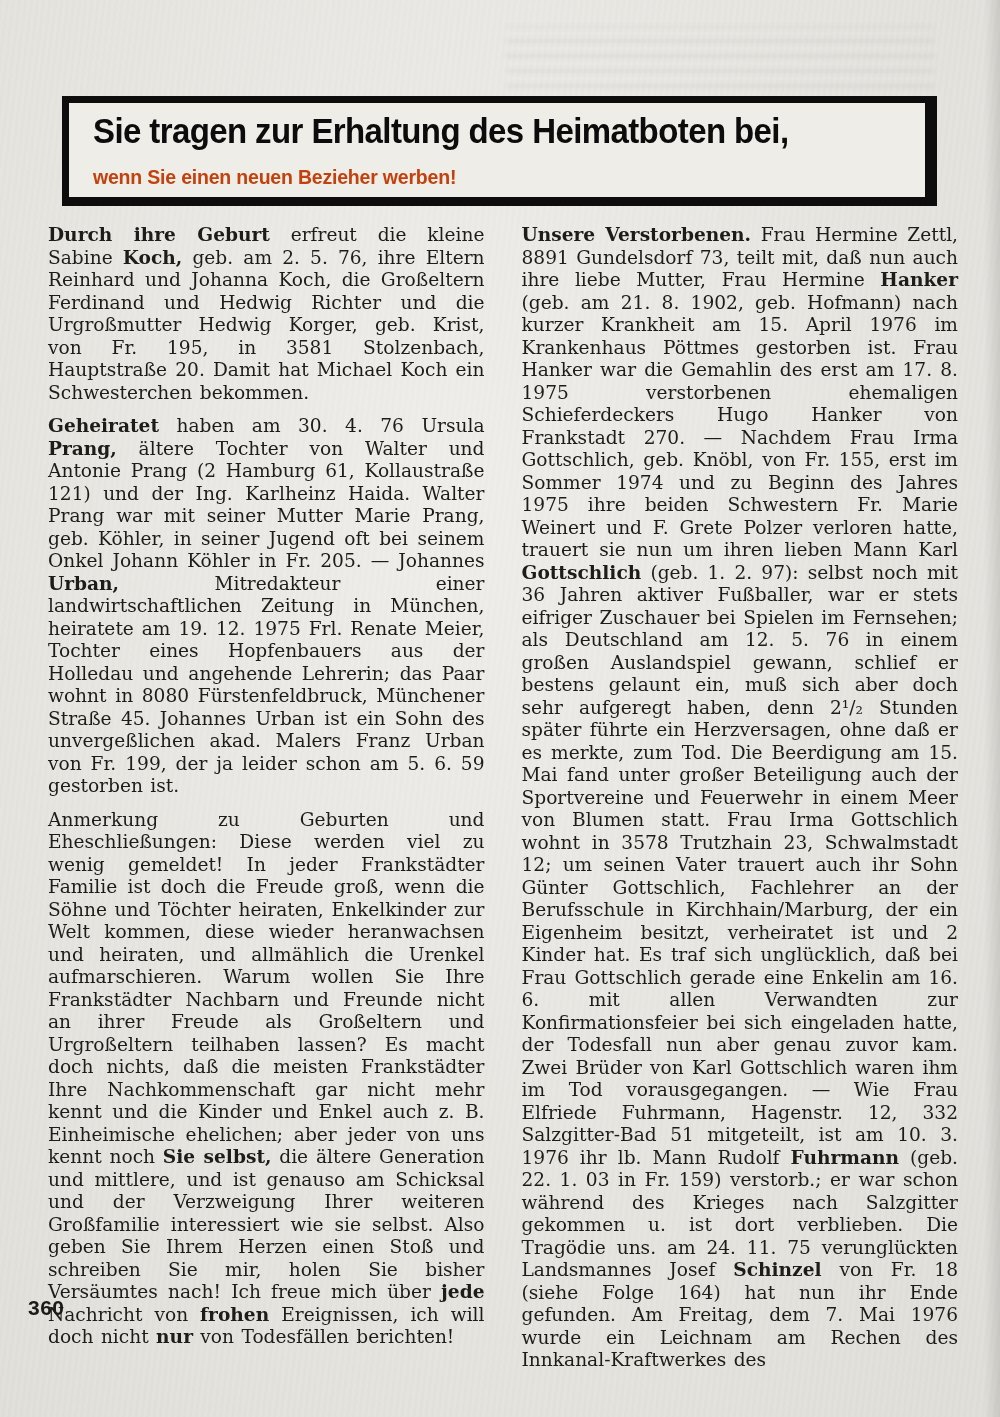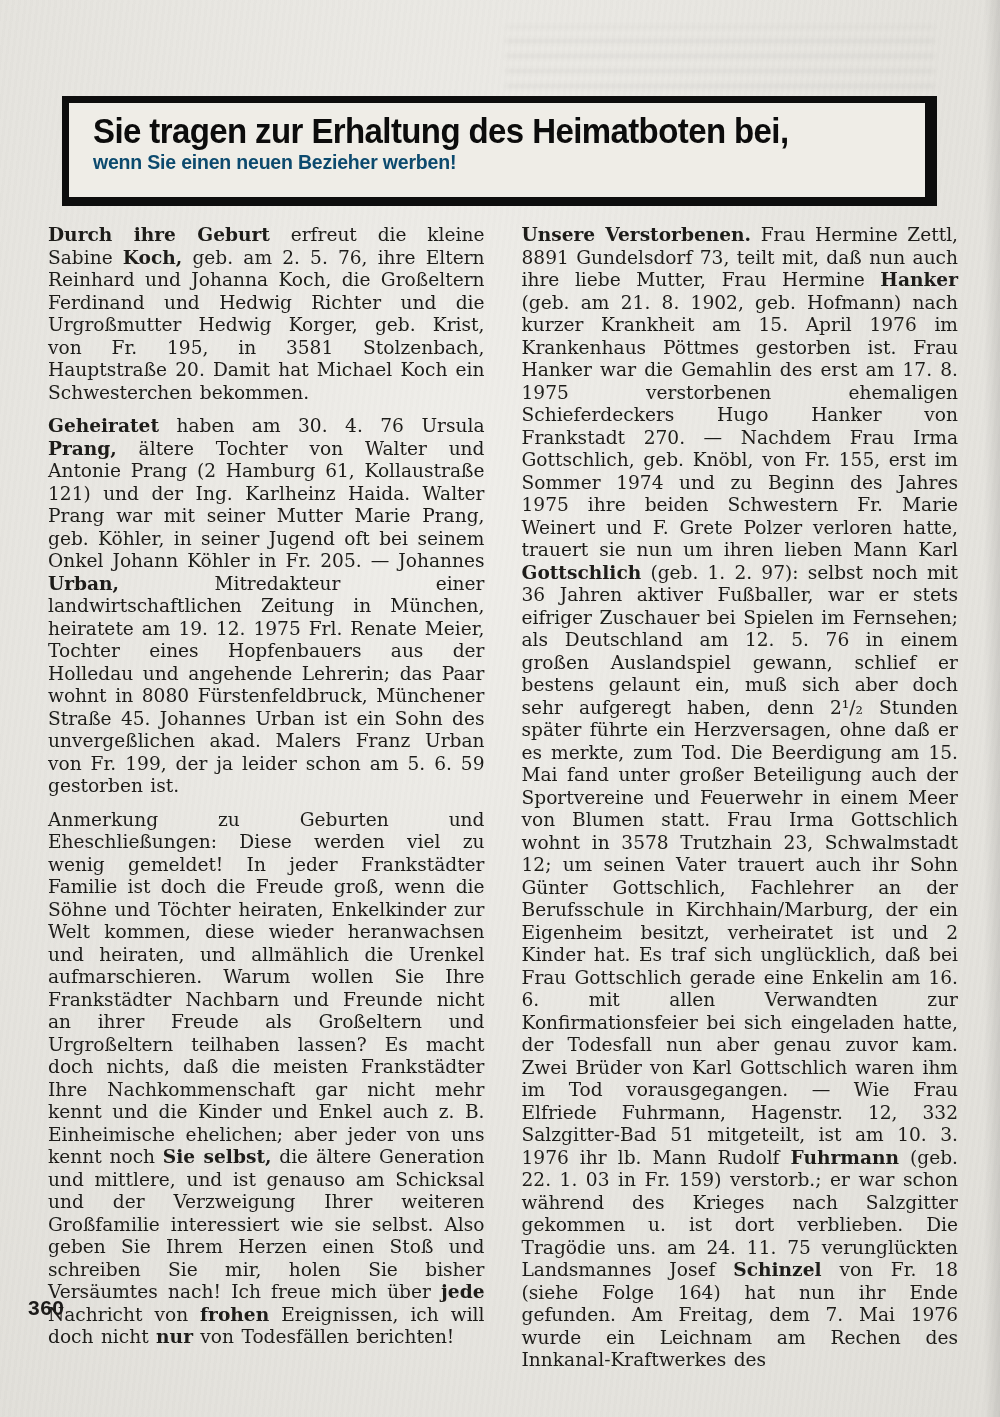--- a/index.html
+++ b/index.html
@@ -24,21 +24,21 @@
     position:absolute;left:62px;top:96px;width:875px;height:110px;box-sizing:border-box;
     background:#efede7;
     border:7px solid #0d0d0d;border-right-width:12px;border-bottom-width:9px;
     padding:9px 8px 0 24px;
     font-family:"Liberation Sans", sans-serif;
   }
   .banner-title{
     font-size:33px;font-weight:700;letter-spacing:-0.6px;color:#0c0c0c;white-space:nowrap;
     transform:scaleY(1.04);transform-origin:left top;
   }
-  .banner-subtitle{font-size:19.5px;font-weight:700;color:#0c4a6e;margin-top:1px;letter-spacing:-0.2px;}
+  .banner-subtitle{font-size:19.5px;font-weight:700;color:#c2410c;margin-top:16px;letter-spacing:-0.2px;}
   .columns{position:absolute;left:48px;top:224px;width:910px;display:flex;gap:37px;}
   .col{
     width:444px;text-align:justify;color:#1d1c19;
     font-size:18.6px;line-height:22.5px;
     hyphens:auto;-webkit-hyphens:auto;word-spacing:1.5px;
   }
   .col .para{margin:0 0 11px 0;}
   .col .para:last-child{margin-bottom:4px;}
   .b{font-weight:700;}
   .pagenum{

